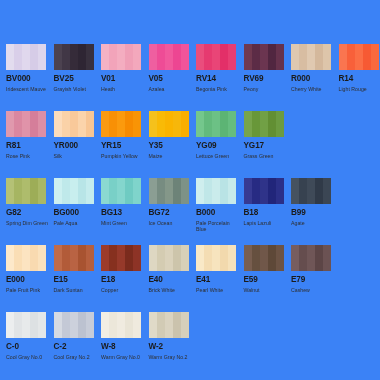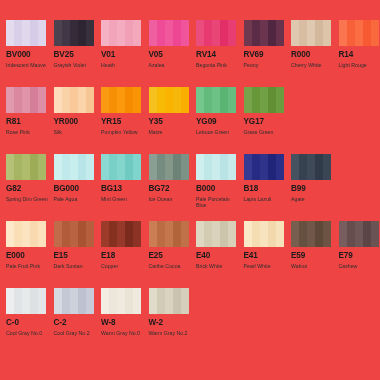--- a/index.html
+++ b/index.html
@@ -10,22 +10,22 @@
   body {
     width: 380px;
     height: 380px;
     font-family: "Liberation Sans", sans-serif;
     overflow: hidden;
   }
   #swatch-chart {
     position: relative;
     width: 380px;
     height: 380px;
-    background: #ef4444;
-    padding-top: 20px;
+    background: #3b82f6;
+    padding-top: 44px;
     box-sizing: border-box;
   }
   .swatch-row {
     display: flex;
     flex-direction: row;
     width: 380px;
     height: 67px;
     box-sizing: border-box;
   }
   .swatch-cell {
@@ -184,25 +184,20 @@
         <div class="swatch-chip" style="background: linear-gradient(to right, rgb(192, 107, 73) 0%, rgb(192, 107, 73) 20%, rgb(178, 91, 57) 20%, rgb(178, 91, 57) 40%, rgb(185, 99, 67) 40%, rgb(185, 99, 67) 60%, rgb(168, 83, 49) 60%, rgb(168, 83, 49) 80%, rgb(181, 95, 62) 80%, rgb(181, 95, 62) 100%);"></div>
         <div class="swatch-code">E15</div>
         <div class="swatch-name">Dark Suntan</div>
       </div>
       <div class="swatch-cell">
         <div class="swatch-chip" style="background: linear-gradient(to right, rgb(156, 59, 42) 0%, rgb(156, 59, 42) 20%, rgb(134, 48, 31) 20%, rgb(134, 48, 31) 40%, rgb(150, 57, 42) 40%, rgb(150, 57, 42) 60%, rgb(123, 43, 29) 60%, rgb(123, 43, 29) 80%, rgb(141, 51, 38) 80%, rgb(141, 51, 38) 100%);"></div>
         <div class="swatch-code">E18</div>
         <div class="swatch-name">Copper</div>
       </div>
       <div class="swatch-cell">
-        <div class="swatch-chip" style="background: linear-gradient(to right, rgb(203, 125, 84) 0%, rgb(203, 125, 84) 20%, rgb(187, 108, 67) 20%, rgb(187, 108, 67) 40%, rgb(196, 118, 77) 40%, rgb(196, 118, 77) 60%, rgb(178, 100, 59) 60%, rgb(178, 100, 59) 80%, rgb(192, 113, 72) 80%, rgb(192, 113, 72) 100%);"></div>
-        <div class="swatch-code">E25</div>
-        <div class="swatch-name">Caribe Cocoa</div>
-      </div>
-      <div class="swatch-cell">
         <div class="swatch-chip" style="background: linear-gradient(to right, rgb(222, 215, 194) 0%, rgb(222, 215, 194) 20%, rgb(212, 204, 178) 20%, rgb(212, 204, 178) 40%, rgb(218, 210, 187) 40%, rgb(218, 210, 187) 60%, rgb(205, 197, 171) 60%, rgb(205, 197, 171) 80%, rgb(216, 208, 184) 80%, rgb(216, 208, 184) 100%);"></div>
         <div class="swatch-code">E40</div>
         <div class="swatch-name">Brick White</div>
       </div>
       <div class="swatch-cell">
         <div class="swatch-chip" style="background: linear-gradient(to right, rgb(249, 233, 199) 0%, rgb(249, 233, 199) 20%, rgb(244, 221, 179) 20%, rgb(244, 221, 179) 40%, rgb(247, 228, 190) 40%, rgb(247, 228, 190) 60%, rgb(242, 217, 173) 60%, rgb(242, 217, 173) 80%, rgb(246, 226, 187) 80%, rgb(246, 226, 187) 100%);"></div>
         <div class="swatch-code">E41</div>
         <div class="swatch-name">Pearl White</div>
       </div>
       <div class="swatch-cell">

